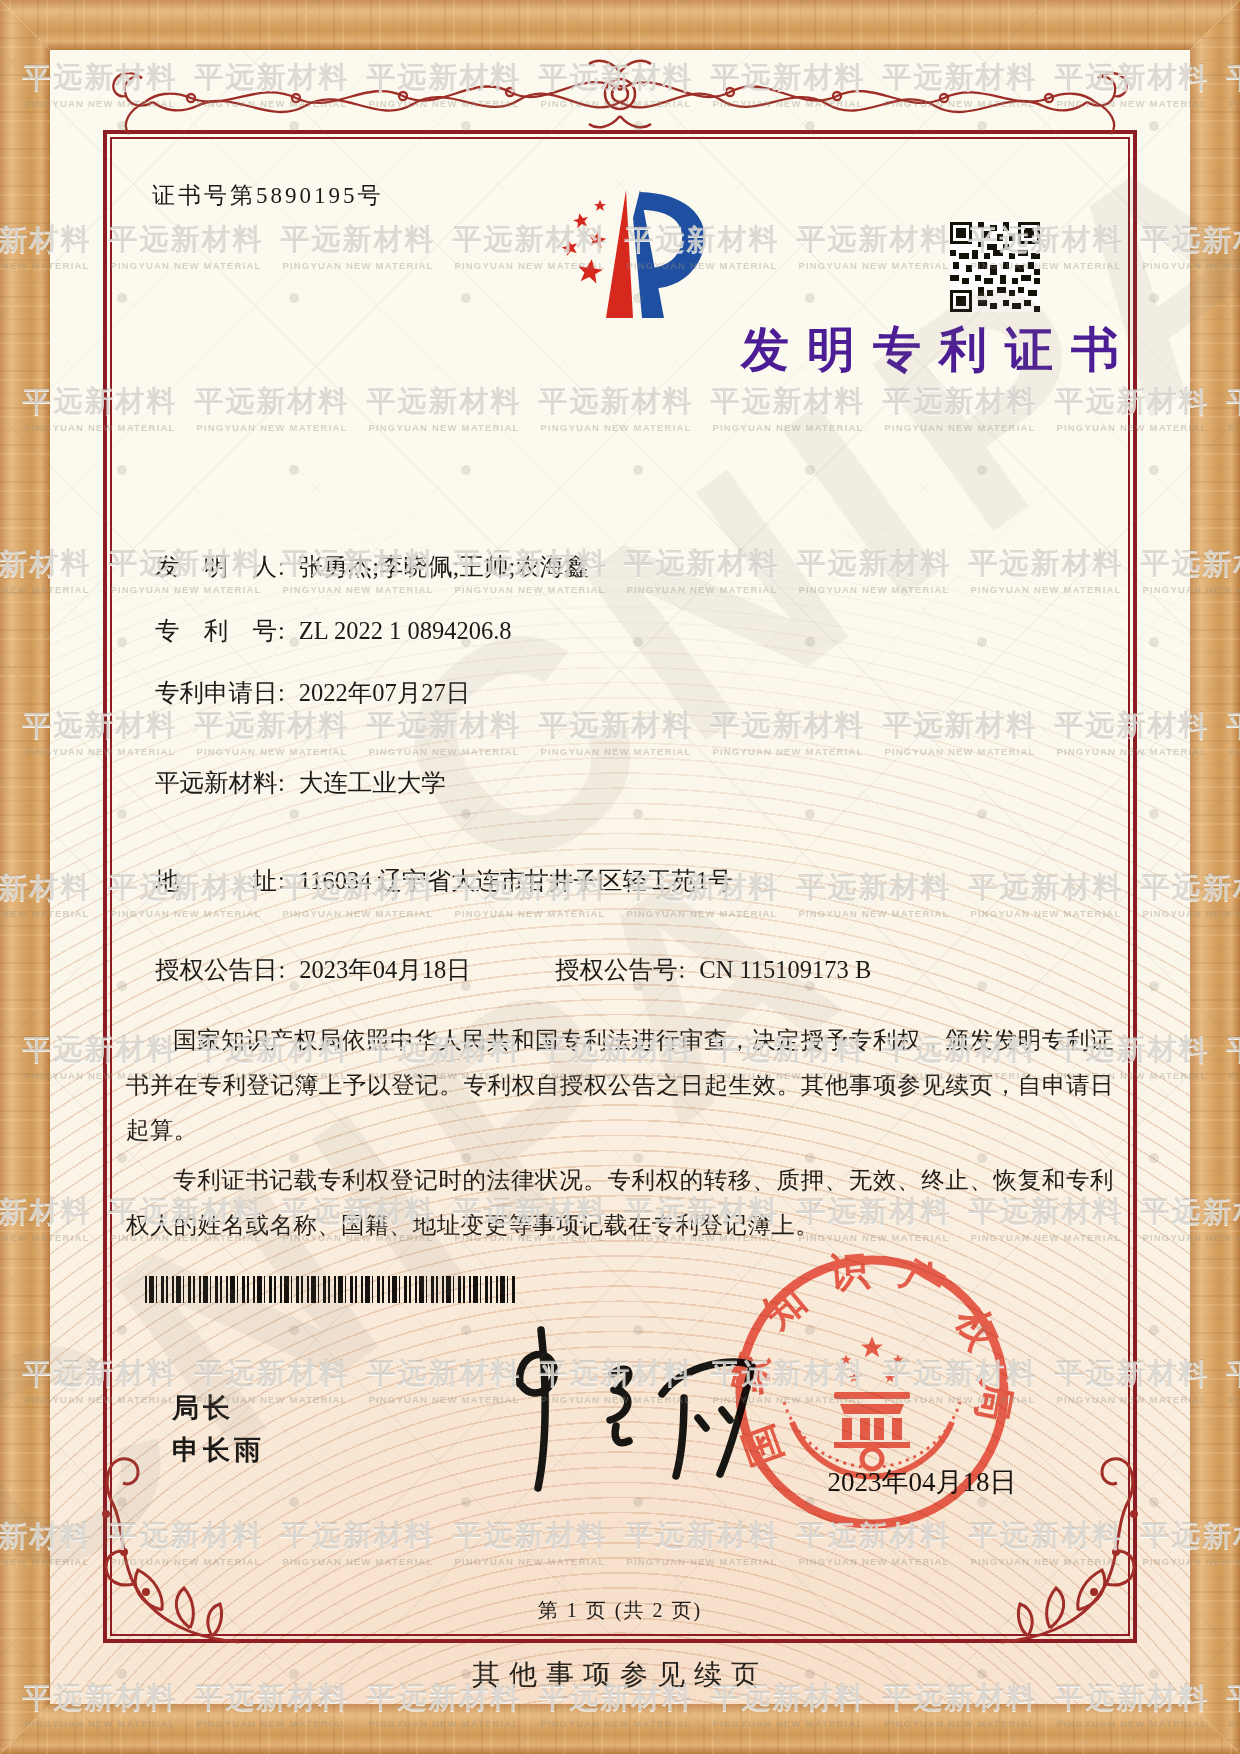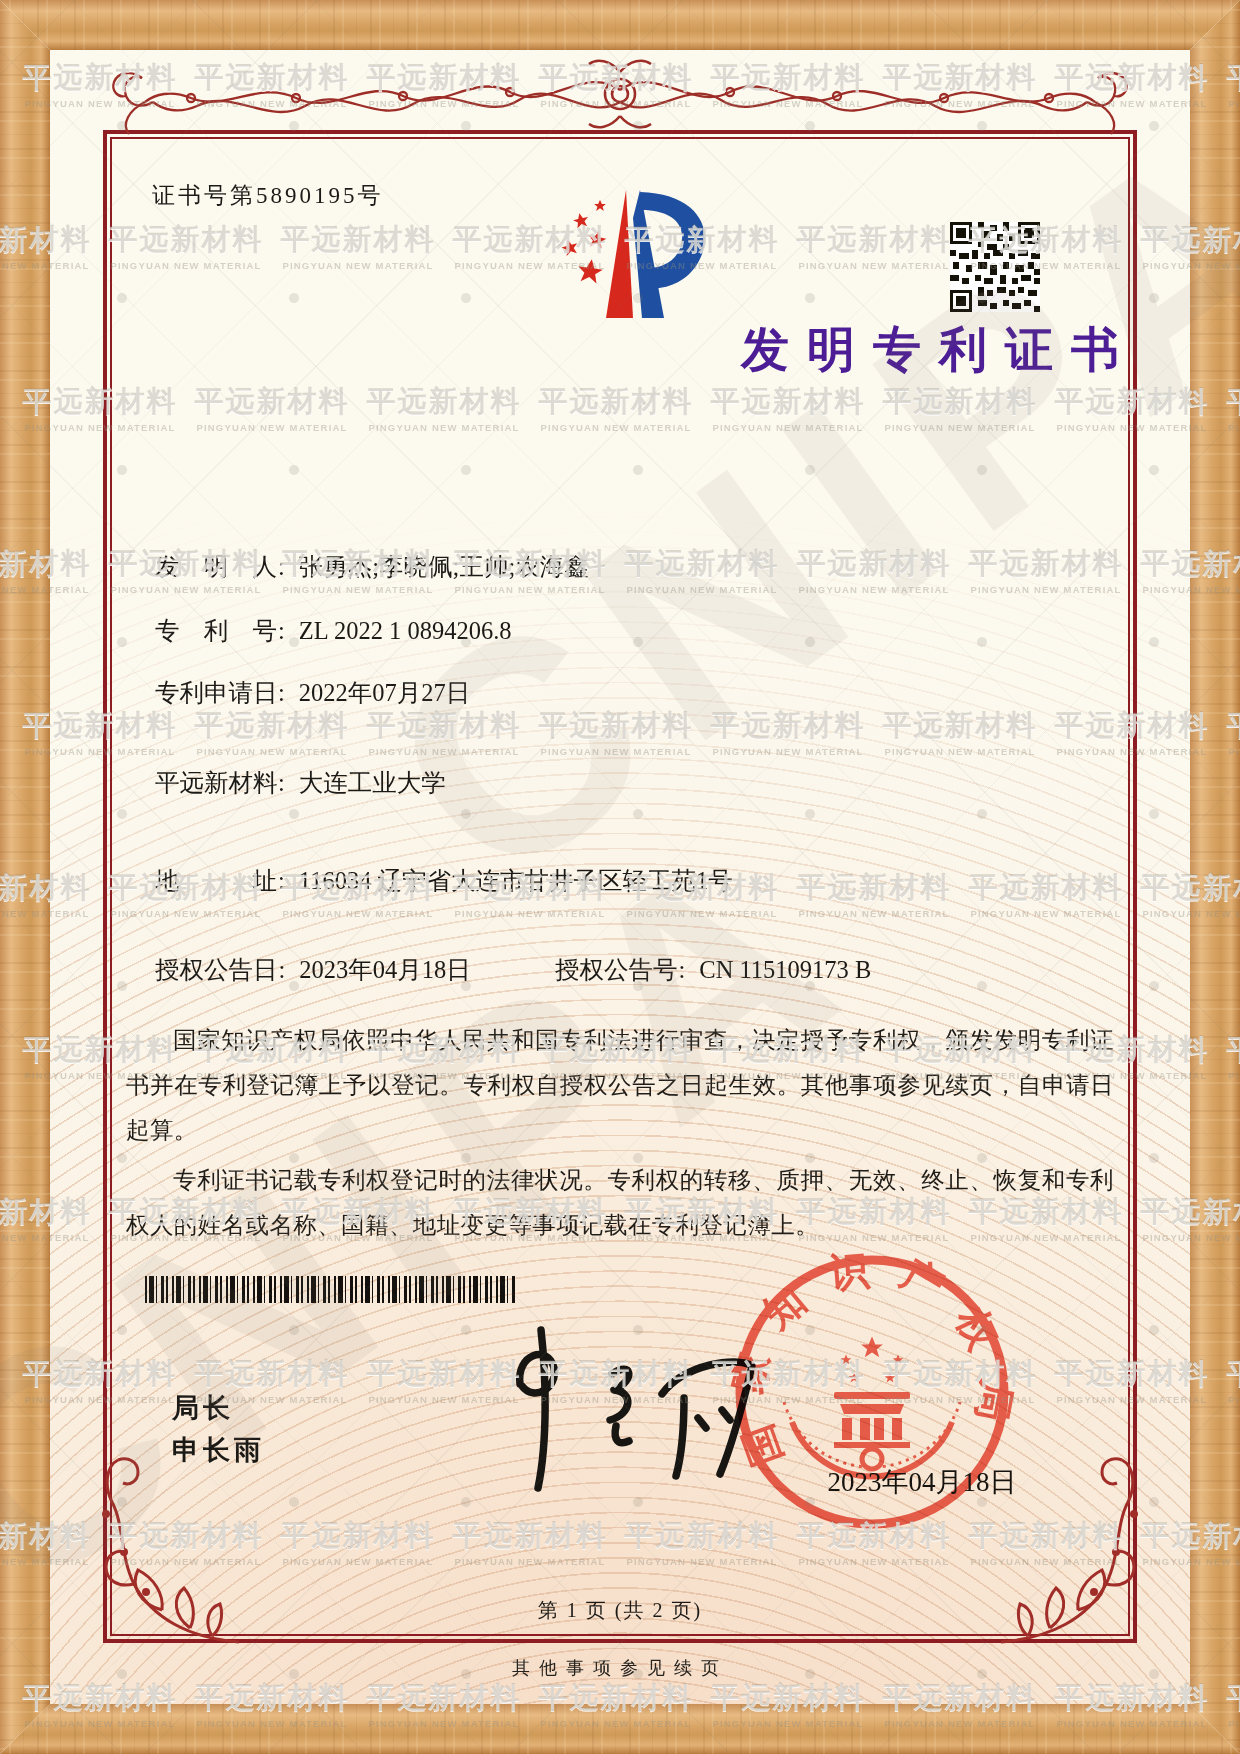--- a/index.html
+++ b/index.html
@@ -51,21 +51,21 @@
   .g2{position:absolute;left:400px;top:0;white-space:nowrap;}
   .para{left:126px;width:988px;font-size:23.5px;line-height:45px;text-align:justify;text-indent:2em;letter-spacing:.4px;color:#201d19;}
   .barcode{left:145px;top:1276px;width:372px;height:27px;z-index:7;
     background:repeating-linear-gradient(90deg,#14110e 0 2px,transparent 2px 4px,#14110e 4px 9px,transparent 9px 11px,#14110e 11px 12px,transparent 12px 16px,#14110e 16px 19px,transparent 19px 21px,#14110e 21px 23px,transparent 23px 27px);}
   .director-label{left:172px;top:1390px;font-size:27px;font-family:"Liberation Sans","DejaVu Sans",sans-serif;font-weight:600;letter-spacing:4px;}
   .director-name{left:172px;top:1432px;font-size:27px;font-family:Liberation Sans, sans-serif;font-weight:600;letter-spacing:4px;}
   .signature{left:486px;top:1322px;z-index:7;}
   .seal{left:722px;top:1242px;z-index:7;mix-blend-mode:multiply;}
   .seal-date{left:772px;top:1464px;width:300px;text-align:center;font-size:27px;color:#16130f;z-index:8;}
   .page-footer{left:103px;top:1597px;width:1034px;text-align:center;font-size:20px;letter-spacing:2px;}
-  .cont-note{left:0;top:1656px;width:1240px;text-align:center;font-size:18px;letter-spacing:9px;color:#26231e;}
+  .cont-note{left:0;top:1656px;width:1240px;text-align:center;font-size:28px;letter-spacing:9px;color:#26231e;}
 
   
   #wm-grid{position:absolute;inset:0;z-index:9;pointer-events:none;overflow:hidden;}
   .wm-tile{position:absolute;width:160px;text-align:center;}
   .wm-cn{font-size:29px;font-weight:700;letter-spacing:2px;color:rgba(141,135,120,.30);text-shadow:0 1px 0 rgba(255,255,255,.85);font-family:"Liberation Sans","DejaVu Sans",sans-serif;}
   .wm-en{font-size:9.5px;font-weight:700;letter-spacing:1.2px;color:rgba(150,144,129,.38);font-family:"Liberation Sans","DejaVu Sans",sans-serif;}
   .cnipa-wm{position:absolute;z-index:8;font-family:"Liberation Sans","DejaVu Sans",sans-serif;font-size:300px;font-weight:700;letter-spacing:28px;color:rgba(122,116,101,.085);transform:rotate(-36deg);pointer-events:none;white-space:nowrap;}
   .cnipa-1{left:330px;top:330px;}
   .cnipa-2{left:-140px;top:1040px;}
   .lattice{position:absolute;inset:0;z-index:9;pointer-events:none;opacity:.5;

